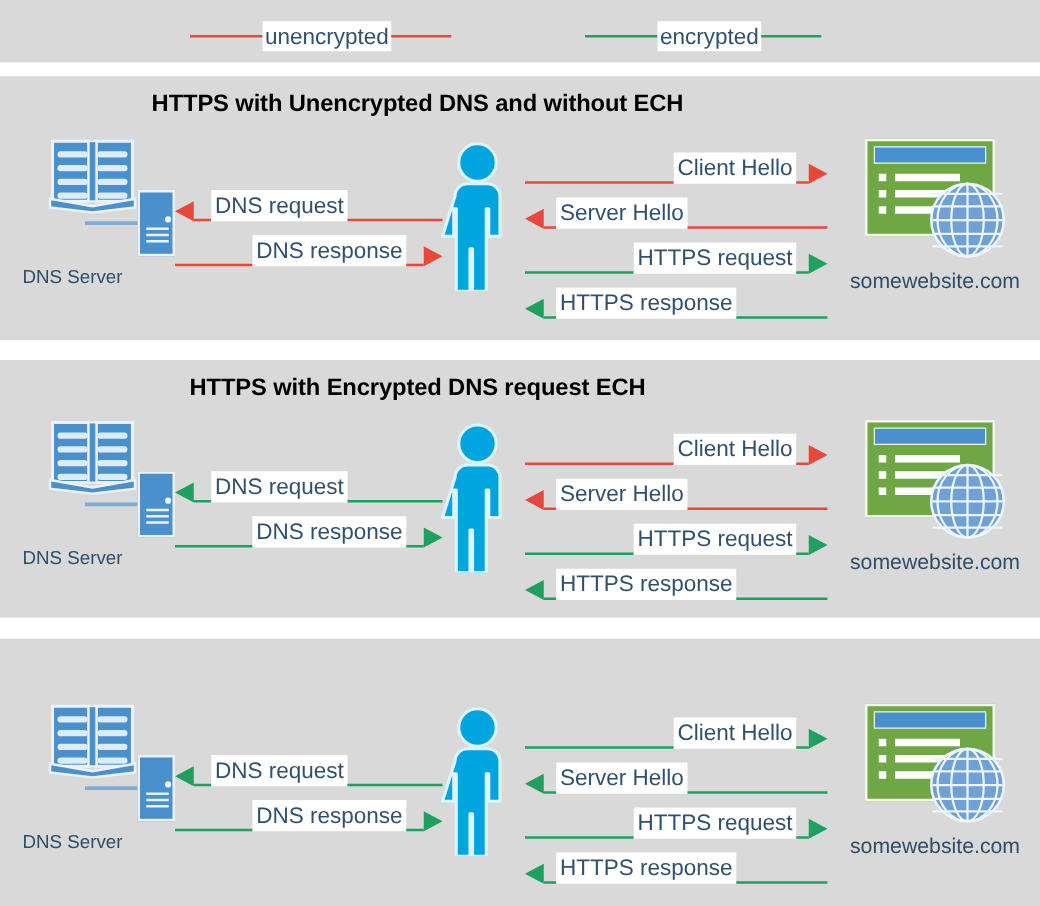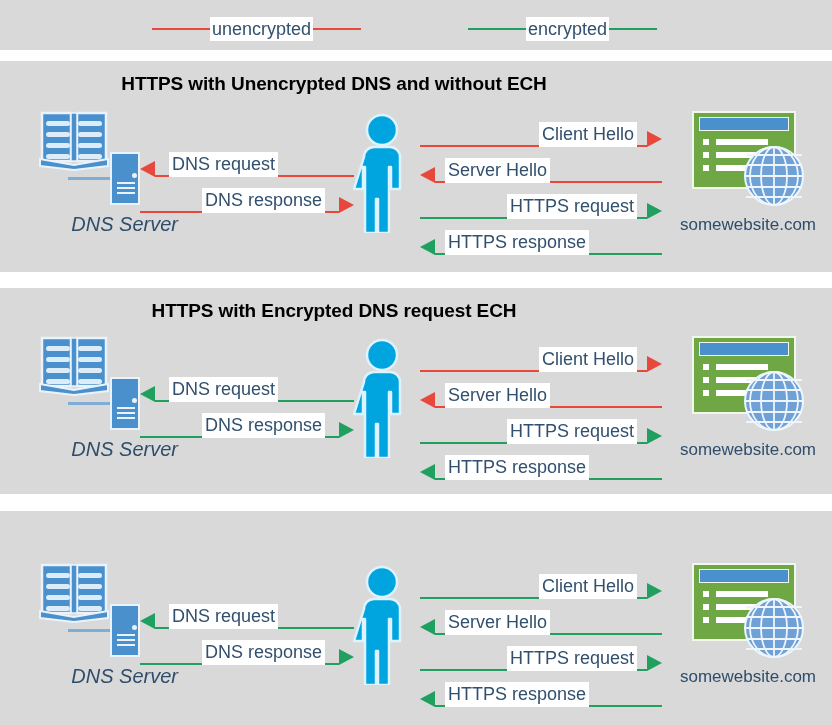--- a/index.html
+++ b/index.html
@@ -55,22 +55,22 @@
     position:absolute;left:20px;top:19px;width:5px;height:5px;
     border-radius:50%;background:#eaf3fb;
   }
   .srv-lines{position:absolute;left:5px;top:28px;width:18px;}
   .srv-lines i{display:block;height:2px;background:#eaf3fb;margin-bottom:3px;}
   .srv-cable{
     position:absolute;left:50px;top:68px;width:45px;height:3px;background:#7fadd6;
   }
   .dns-label{
     position:absolute;left:0;top:104px;width:160px;
-    text-align:right;
-    font-size:20px;color:#2e4d6b;font-style:italic;
+    text-align:left;
+    font-size:15px;color:#2e4d6b;
   }
 
   
   .person{position:absolute;width:64px;height:120px;}
   .person svg{display:block;}
 
   
   .site-group{position:absolute;width:160px;}
   .browser{
     position:absolute;left:24px;top:0;width:104px;height:78px;

